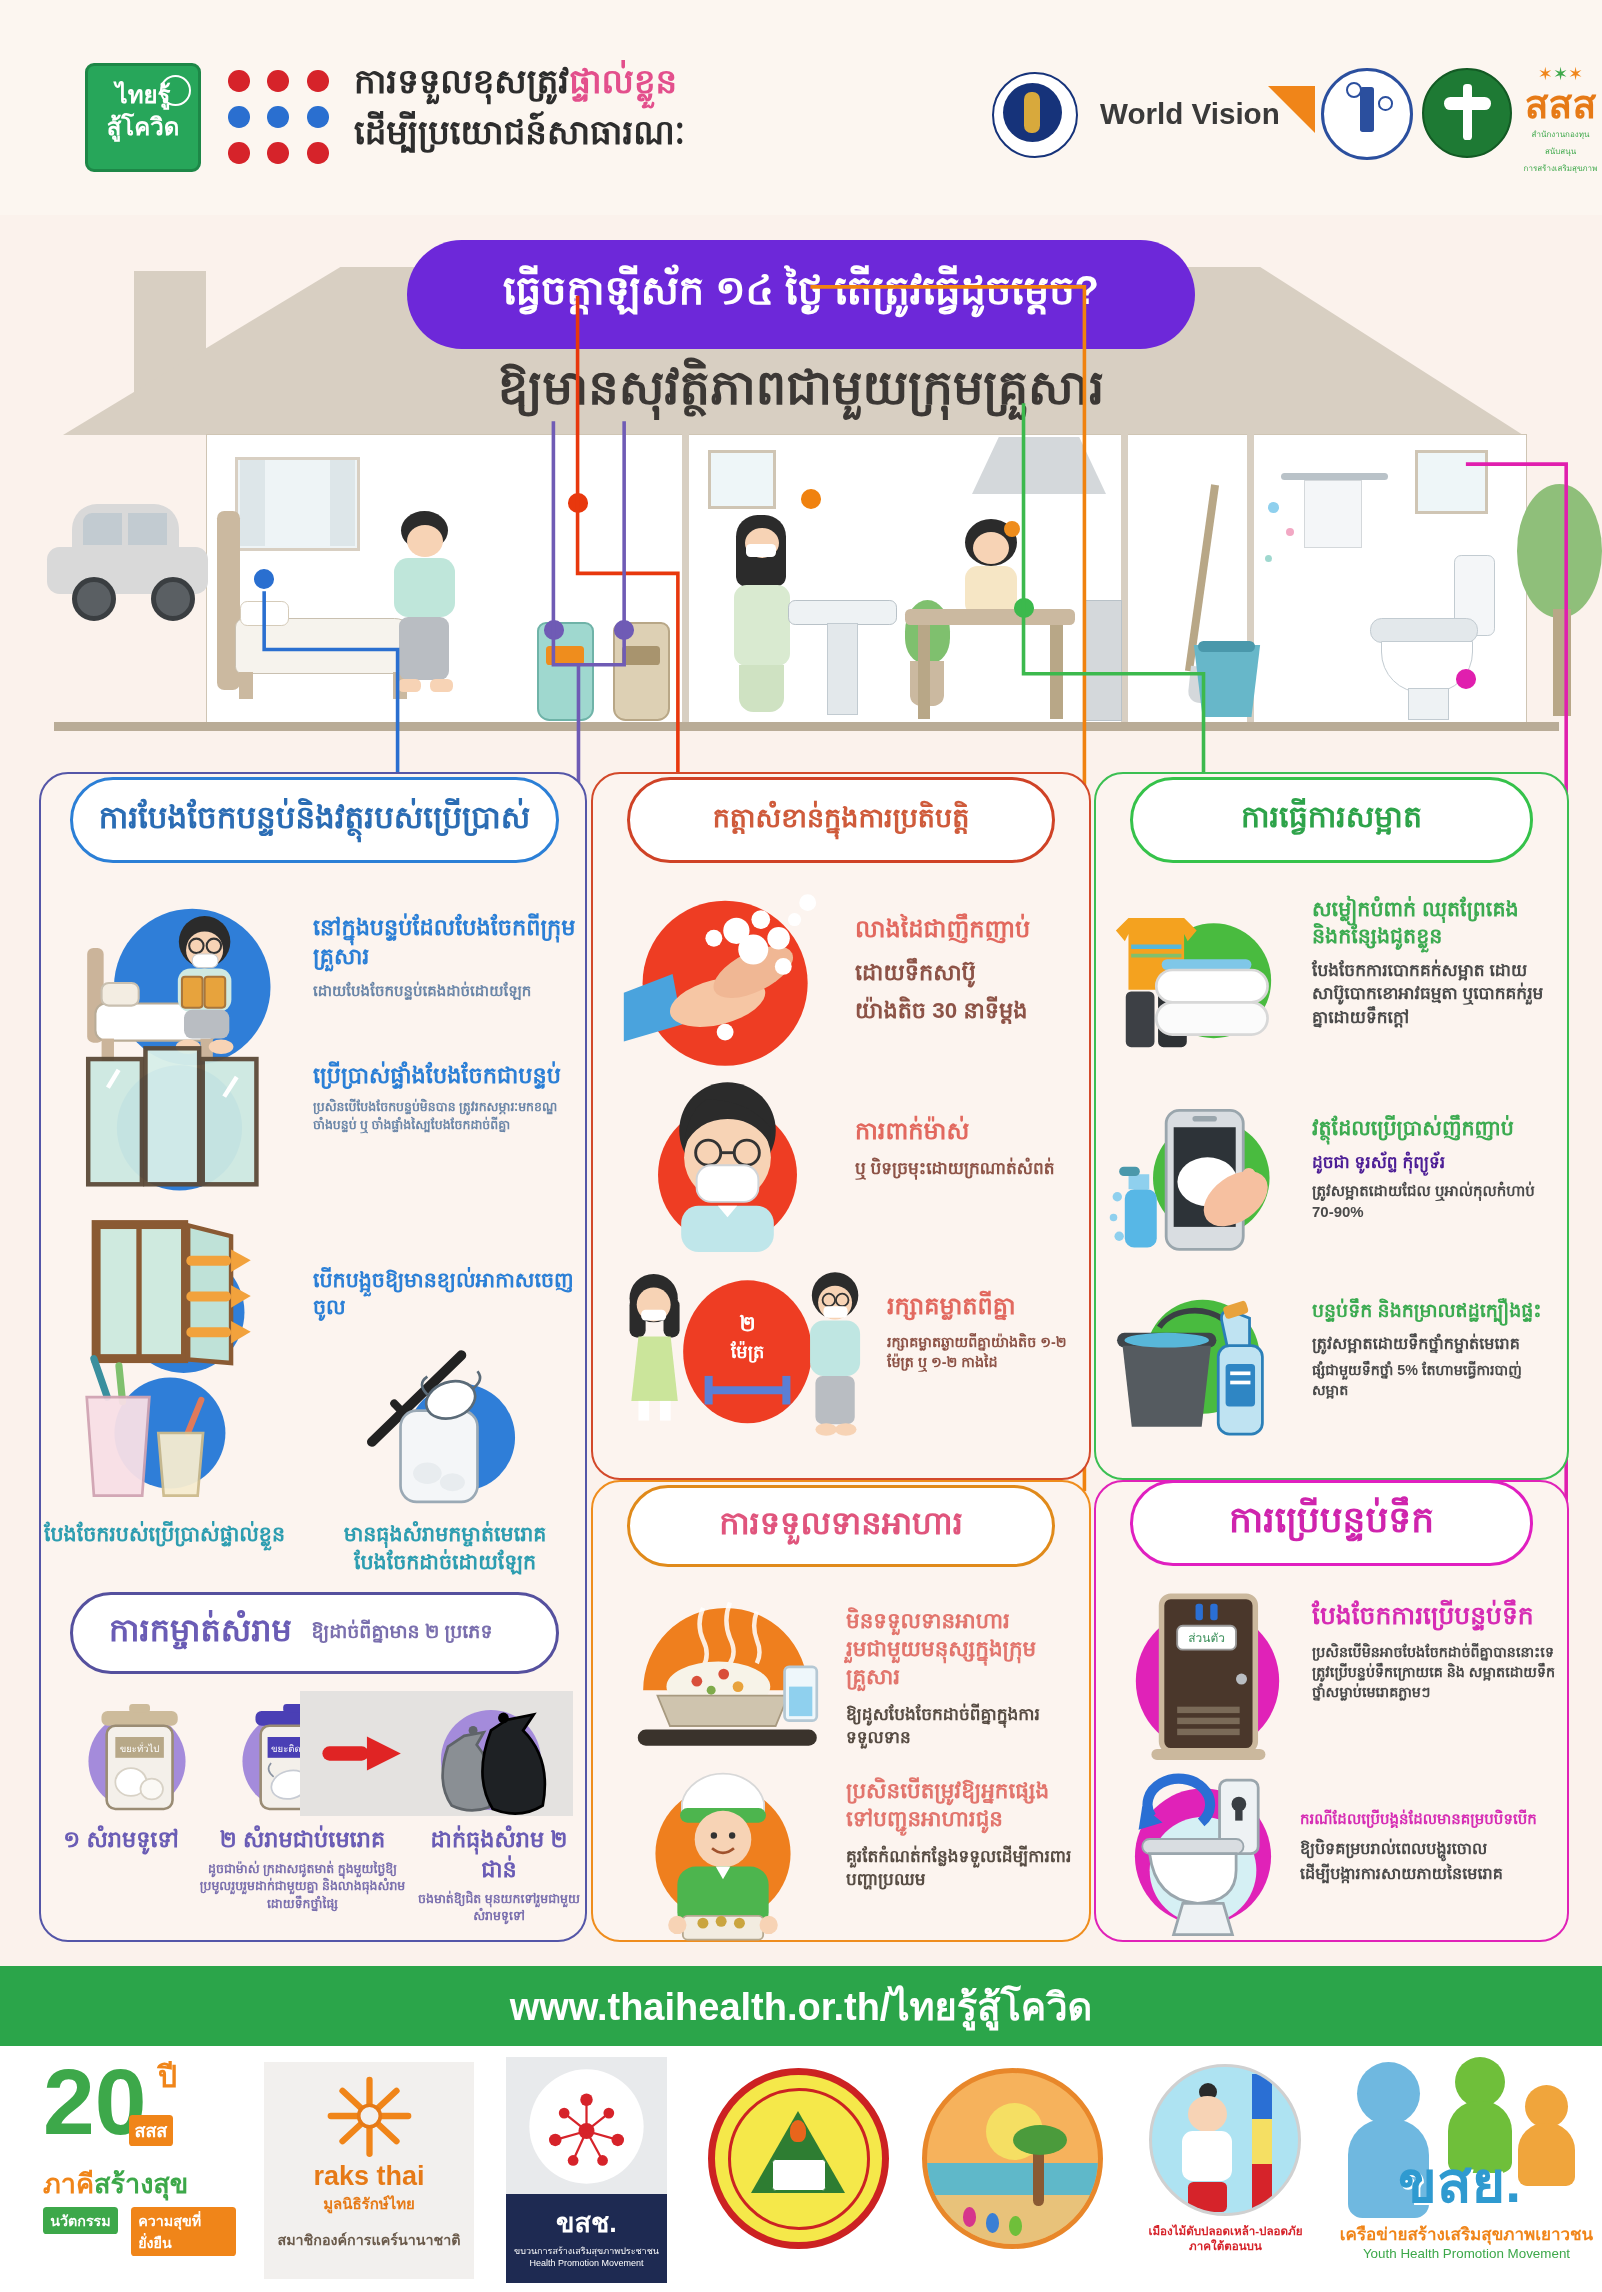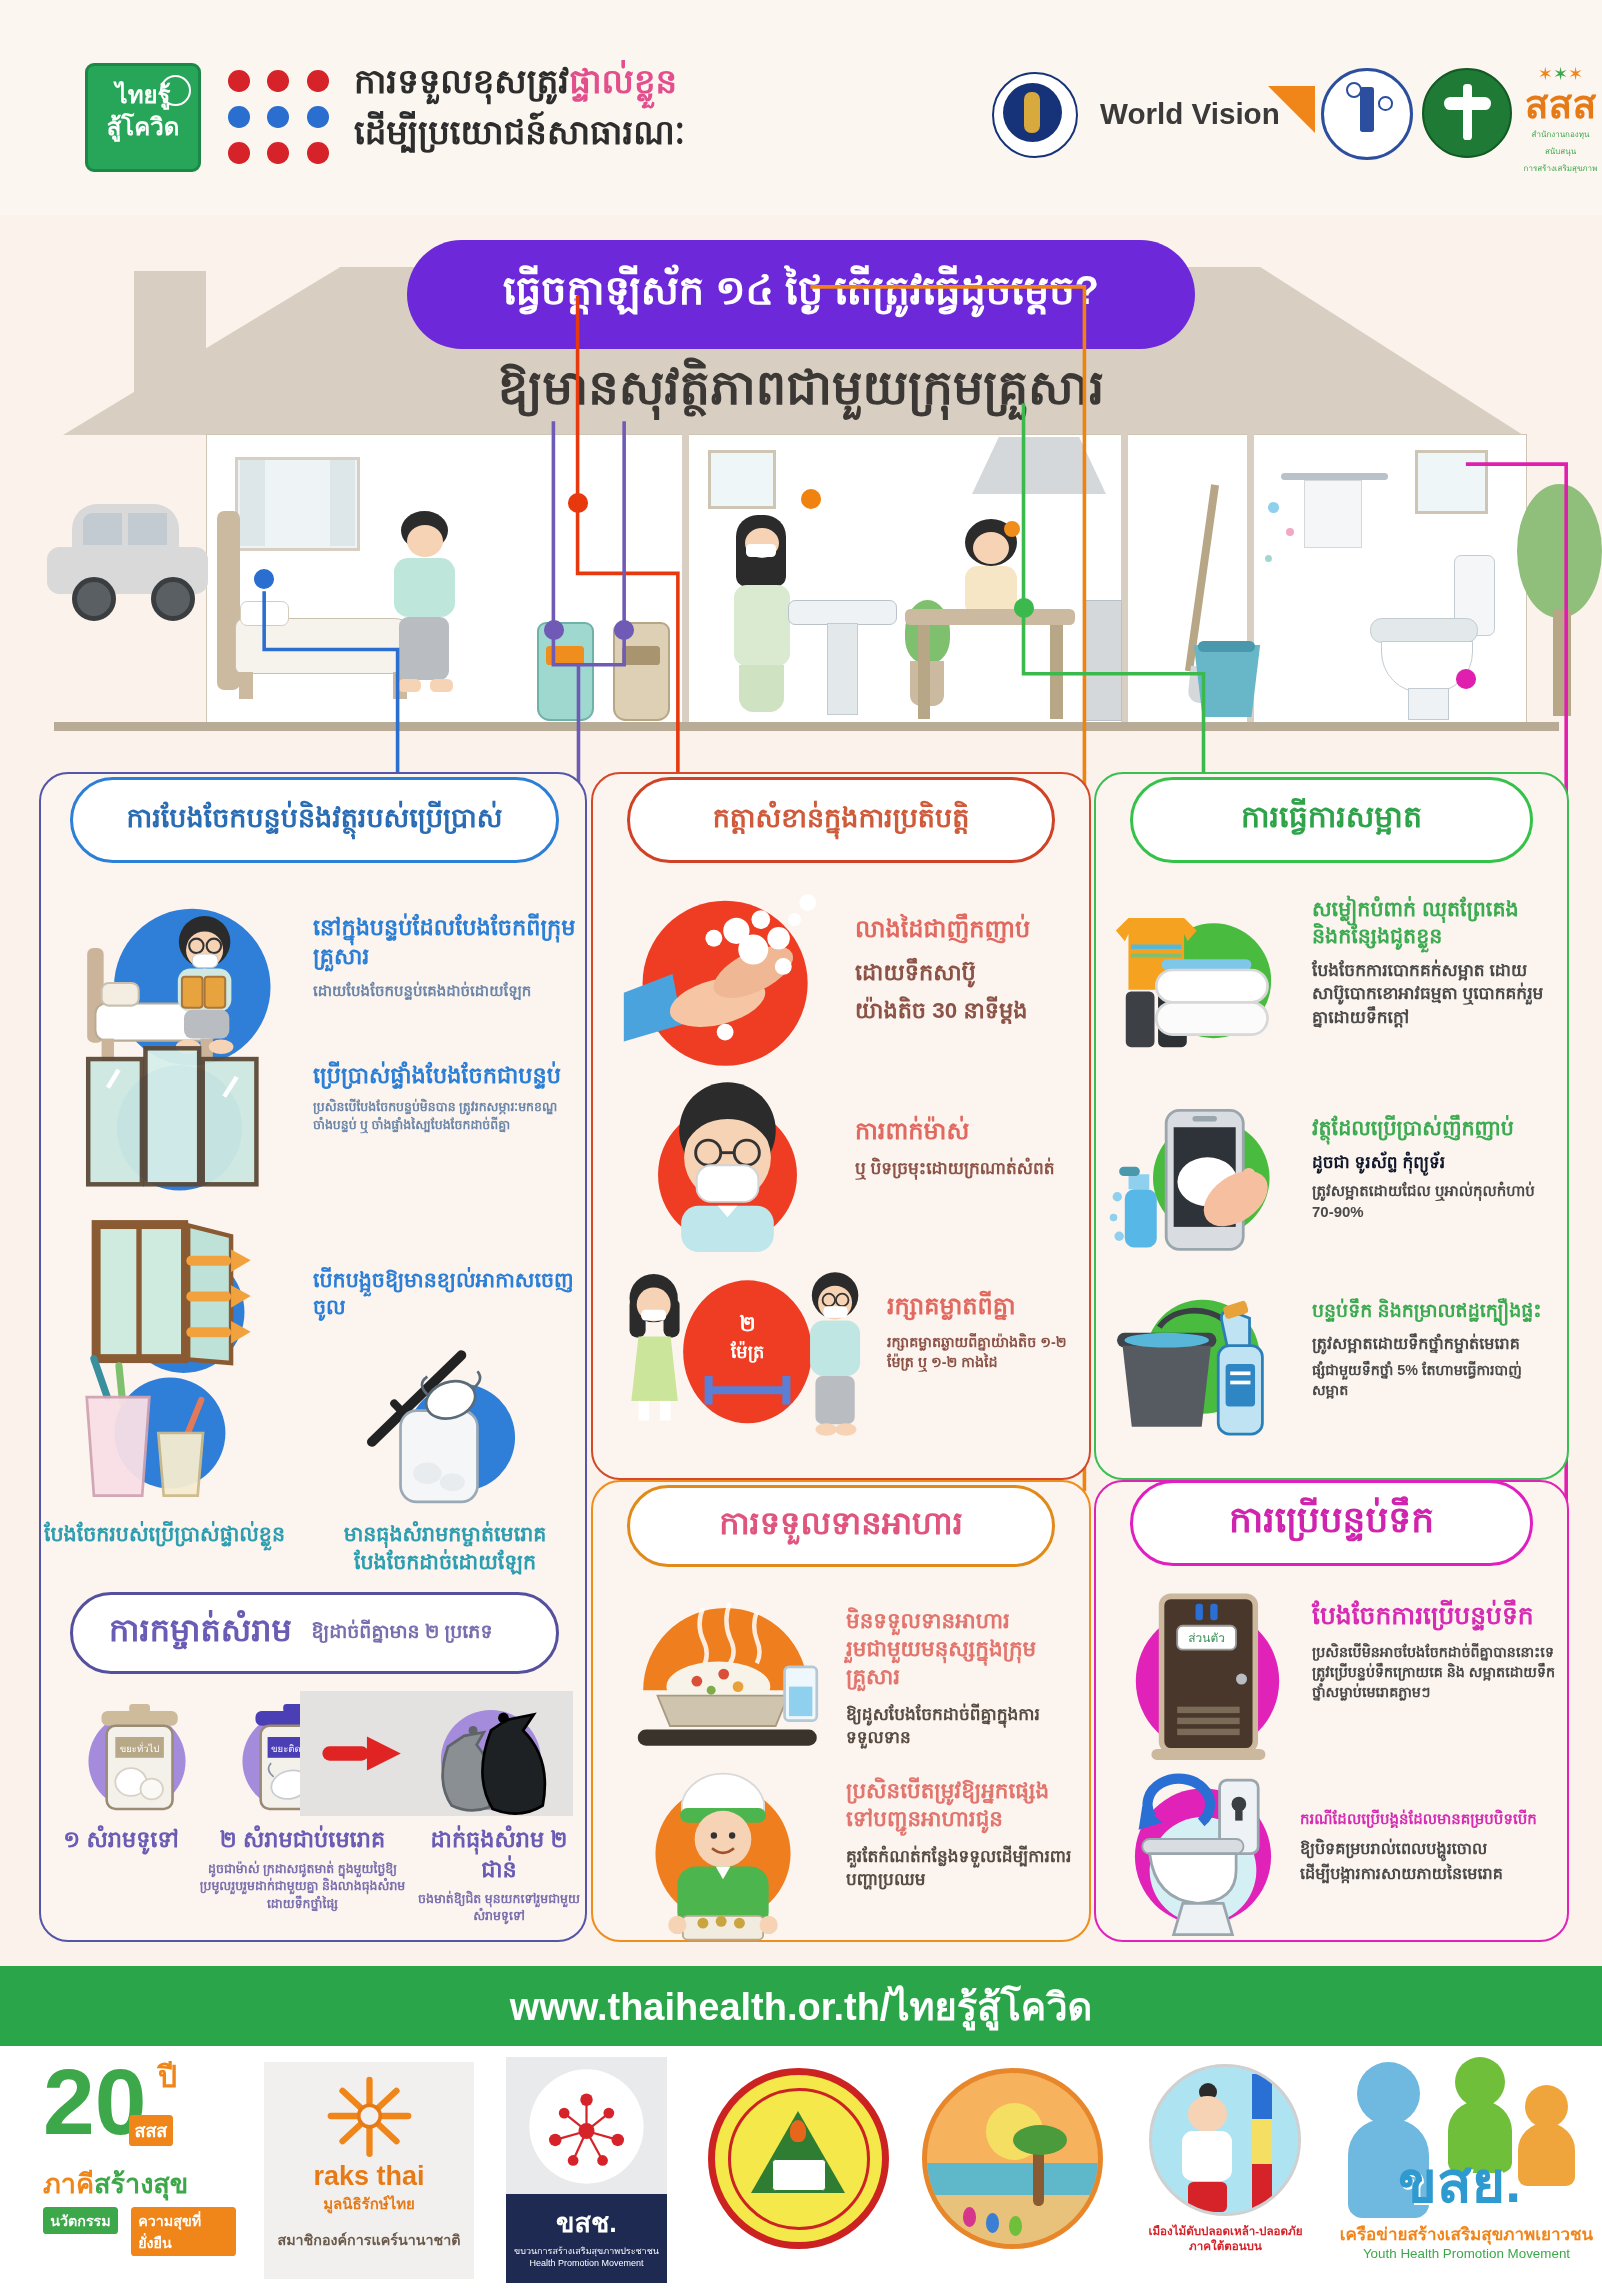--- a/index.html
+++ b/index.html
@@ -196,21 +196,21 @@
     <polyline points="1637,518 1749,518 1749,1700" fill="none" stroke="#e01fae" stroke-width="4"></polyline>
   </svg>
 
   <div class="abs box" style="left:39px;top:772px;width:548px;height:1170px;border:2.7px solid #5456a8;"></div>
   <div class="abs box" style="left:591px;top:772px;width:500px;height:708px;border:2.7px solid #d3492a;"></div>
   <div class="abs box" style="left:1094px;top:772px;width:475px;height:708px;border:2.7px solid #3bbf52;"></div>
   <div class="abs box" style="left:591px;top:1480px;width:500px;height:462px;border:2.7px solid #ef8d1d;"></div>
   <div class="abs box" style="left:1094px;top:1480px;width:475px;height:462px;border:2.7px solid #e022b8;"></div>
 
   <div class="abs pill" style="left:70px;top:777px;width:489px;height:86px;border:3.6px solid #2b7fd6;">
-    <span style="font-size:27px;color:#2b6db4;">ការបែងចែកបន្ទប់និងវត្ថុរបស់ប្រើប្រាស់</span>
+    <span style="font-size:31px;color:#2b6db4;">ការបែងចែកបន្ទប់និងវត្ថុរបស់ប្រើប្រាស់</span>
   </div>
 
   <svg class="abs" width="206" height="206" viewBox="0 0 200 200" style="left:81px;top:882px;">
     <circle cx="108" cy="102" r="76" fill="#2f7ed8"></circle>
     <rect x="6" y="64" width="16" height="92" rx="6" fill="#cbb49a"></rect>
     <rect x="14" y="118" width="118" height="36" rx="10" fill="#fff" stroke="#b9ac97" stroke-width="2"></rect>
     <rect x="20" y="98" width="36" height="22" rx="7" fill="#f3ede2" stroke="#c9c0b0" stroke-width="2"></rect>
     <rect x="20" y="152" width="12" height="22" fill="#cbb49a"></rect>
       <rect x="116" y="152" width="12" height="22" fill="#cbb49a"></rect>
     <circle cx="120" cy="58" r="25" fill="#2b2b2b"></circle>
@@ -490,21 +490,21 @@
       <circle cx="14" cy="162" r="5" fill="#8fd0ee"></circle>
     <rect x="64" y="28" width="82" height="148" rx="14" fill="#d9dde1" stroke="#9aa6ad" stroke-width="3"></rect>
     <rect x="72" y="46" width="66" height="106" fill="#2d3338"></rect>
     <rect x="92" y="34" width="26" height="6" rx="3" fill="#9aa6ad"></rect>
     <ellipse cx="108" cy="104" rx="32" ry="26" fill="#fff"></ellipse>
     <ellipse cx="138" cy="122" rx="38" ry="24" fill="#f6c0a0" transform="rotate(-35 138 122)"></ellipse>
     <rect x="150" y="88" width="14" height="34" rx="7" fill="#f6c0a0" transform="rotate(-30 157 105)"></rect>
   </svg>
   <div class="abs" style="left:1312px;top:1115px;width:242px;">
     <div class="ttl" style="font-size:20.6px;color:#3cab51;">វត្ថុដែលប្រើប្រាស់ញឹកញាប់</div>
-    <div class="dsc ttl" style="font-size:17px;color:#0f172a;margin-top:9px;">ដូចជា ទូរស័ព្ទ កុំព្យូទ័រ</div>
+    <div class="dsc ttl" style="font-size:17px;color:#4c1d95;margin-top:9px;">ដូចជា ទូរស័ព្ទ កុំព្យូទ័រ</div>
     <div class="dsc ttl" style="font-size:15px;color:#4a4a4a;margin-top:5.4px;">ត្រូវសម្អាតដោយជែល ឬអាល់កុលកំហាប់ 70-90%</div>
   </div>
 
   <svg class="abs" width="184" height="175" viewBox="0 0 200 190" style="left:1106px;top:1272px;">
     <circle cx="105" cy="92" r="62" fill="#49bb3f"></circle>
     <path d="M58,60 A42,30 0 0 1 128,52" fill="none" stroke="#3a3f44" stroke-width="6"></path>
     <rect x="12" y="66" width="108" height="16" rx="8" fill="#3e4449"></rect>
     <path d="M18,80 h96 l-10,88 h-76 Z" fill="#555b60"></path>
     <ellipse cx="66" cy="74" rx="46" ry="8" fill="#58b7d9"></ellipse>
     <path d="M132,82 L126,54 Q123,40 138,43 L156,50 L156,82 Z" fill="#bfe3f2" stroke="#2b7fb8" stroke-width="3"></path>

